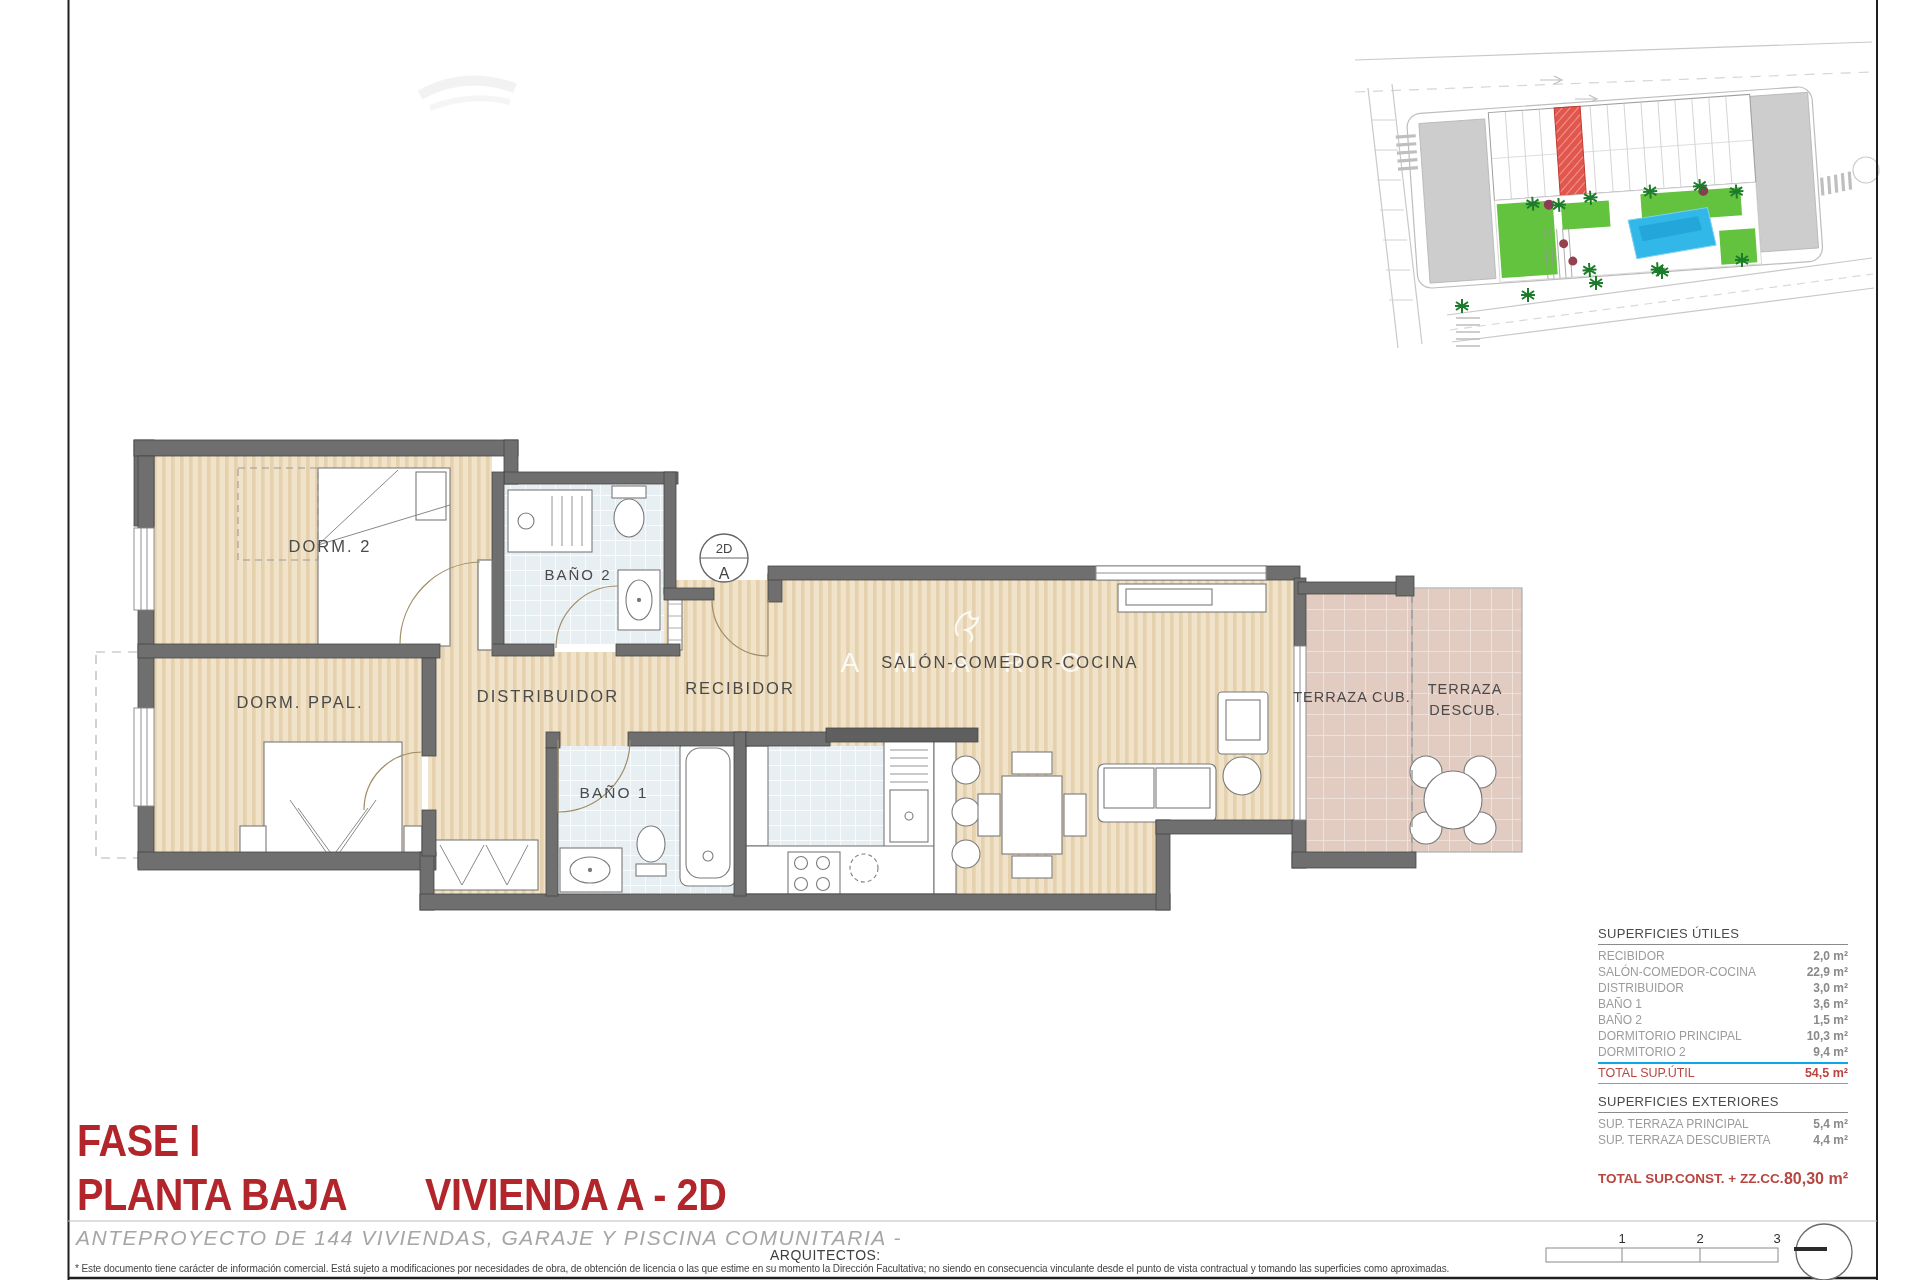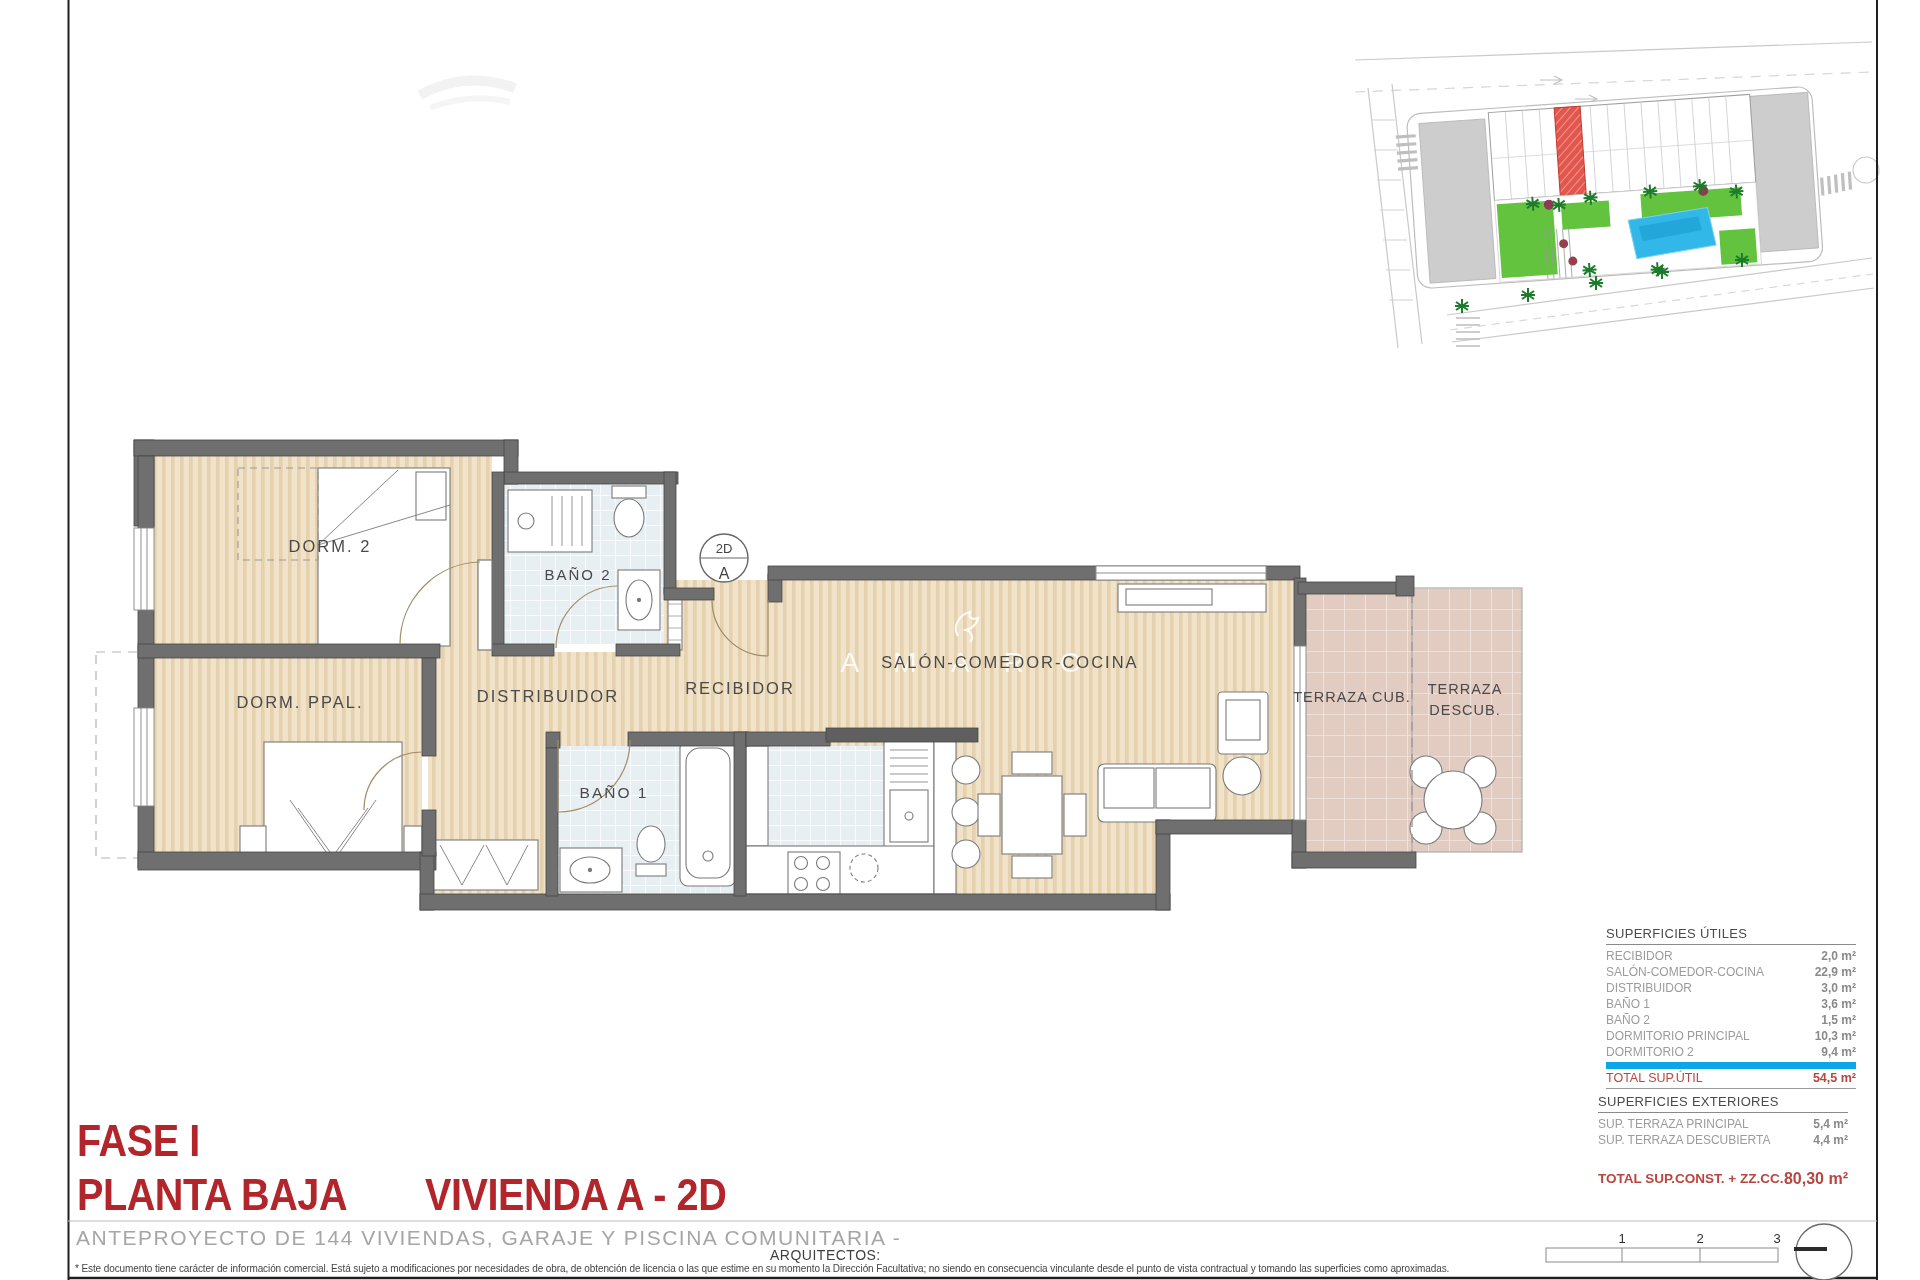--- a/index.html
+++ b/index.html
@@ -3,32 +3,32 @@
 <meta charset="utf-8">
 <style>
   html,body{margin:0;padding:0;background:#e8e8e8;}
   #sheet{position:relative;width:1920px;height:1280px;background:#ffffff;overflow:hidden;
          font-family:"Liberation Sans",sans-serif;}
   svg{position:absolute;left:0;top:0;}
   .abs{position:absolute;}
   
   .red-title{color:#b2262b;font-weight:bold;font-size:44px;letter-spacing:-.5px;
              transform:scaleX(.9);transform-origin:left top;white-space:nowrap;}
-  #subtitle{left:76px;top:1226px;font-size:21px;color:#a6a6a6;letter-spacing:1.5px;white-space:nowrap;}
+  #subtitle{left:76px;top:1226px;font-size:21px;color:#a6a6a6;letter-spacing:1.5px;white-space:nowrap;font-style:italic;}
   #architects{left:770px;top:1247px;font-size:14px;color:#404040;letter-spacing:.5px;}
   #disclaimer{left:75px;top:1263px;font-size:10px;color:#454545;white-space:nowrap;letter-spacing:-.1px;}
   
   .tbl{position:absolute;left:1598px;width:250px;}
-  #tbl-utiles{top:926px;margin-left:8px;}
+  #tbl-utiles{top:926px;}
   #tbl-ext{top:1094px;}
   .tbl-title{font-size:13px;color:#4a4a4a;letter-spacing:.3px;border-bottom:1px solid #8a8a8a;
              padding-bottom:3px;margin-bottom:3px;}
   .trow{display:flex;justify-content:space-between;font-size:12px;color:#9c9c9c;line-height:16px;}
   .trow .val{color:#8a8a8a;font-weight:bold;}
-  .trow.total{margin-top:2px;border-top:7px solid #0ea5e9;border-bottom:1px solid #9a9a9a;
+  .trow.total{margin-top:2px;border-top:2px solid #0ea5e9;border-bottom:1px solid #9a9a9a;
               color:#b8453f;line-height:19px;font-size:12.5px;}
   .trow.total .val{color:#b8453f;}
   .trow.grand{margin-top:21px;border:none;font-weight:bold;font-size:13.5px;color:#b8453f;line-height:20px;}
   .trow.grand .val{font-size:16px;color:#b8453f;}
   
   .scale-num{position:absolute;top:1231px;font-size:13px;color:#2e2e2e;width:12px;text-align:center;}
 </style>
 </head>
 <body>
 

